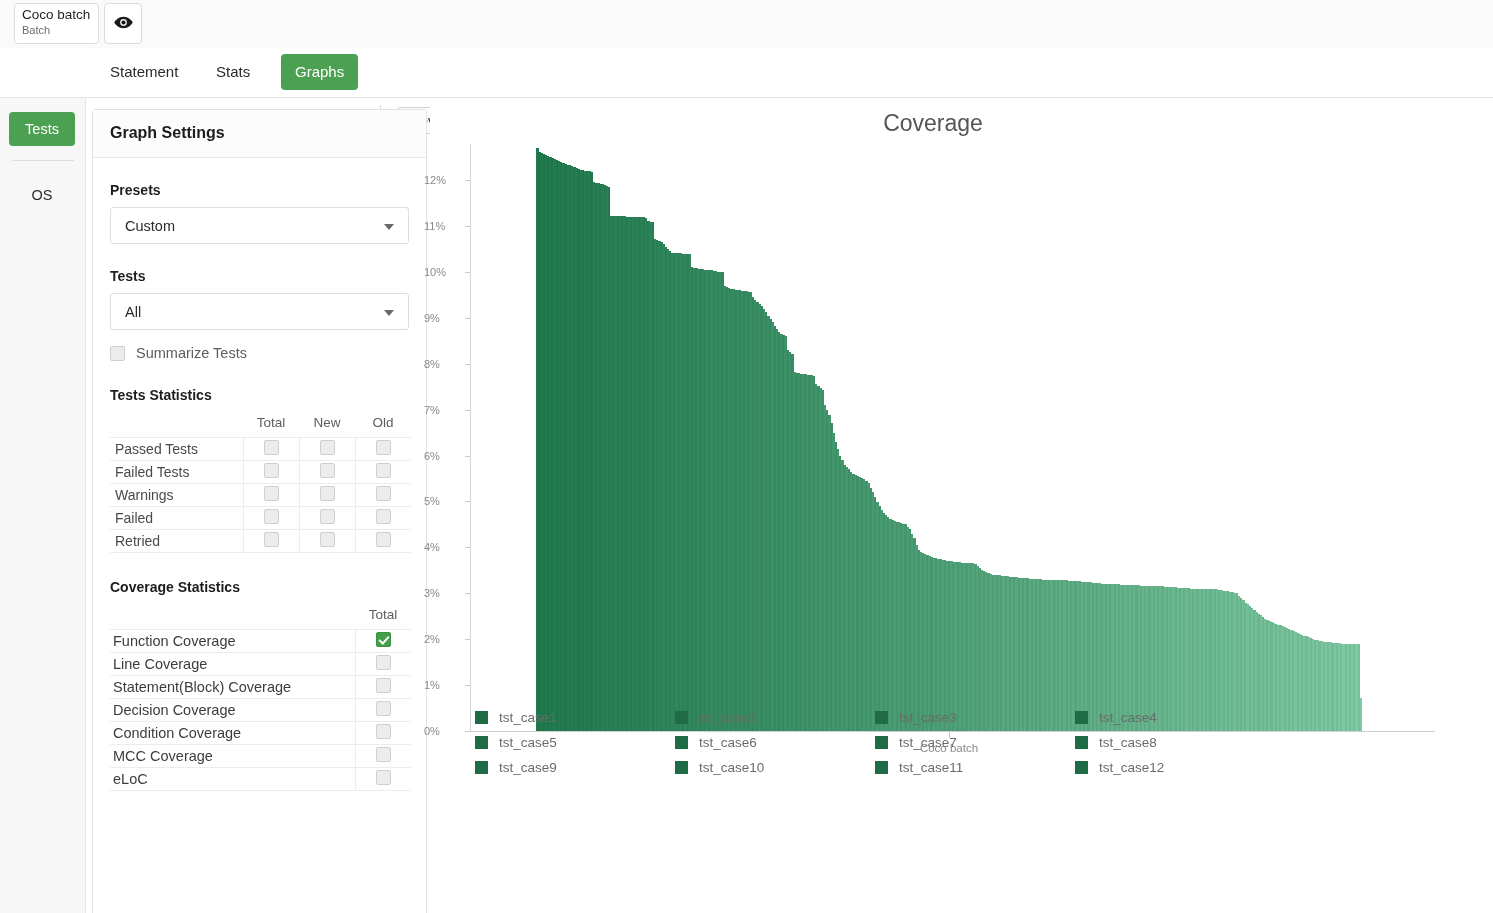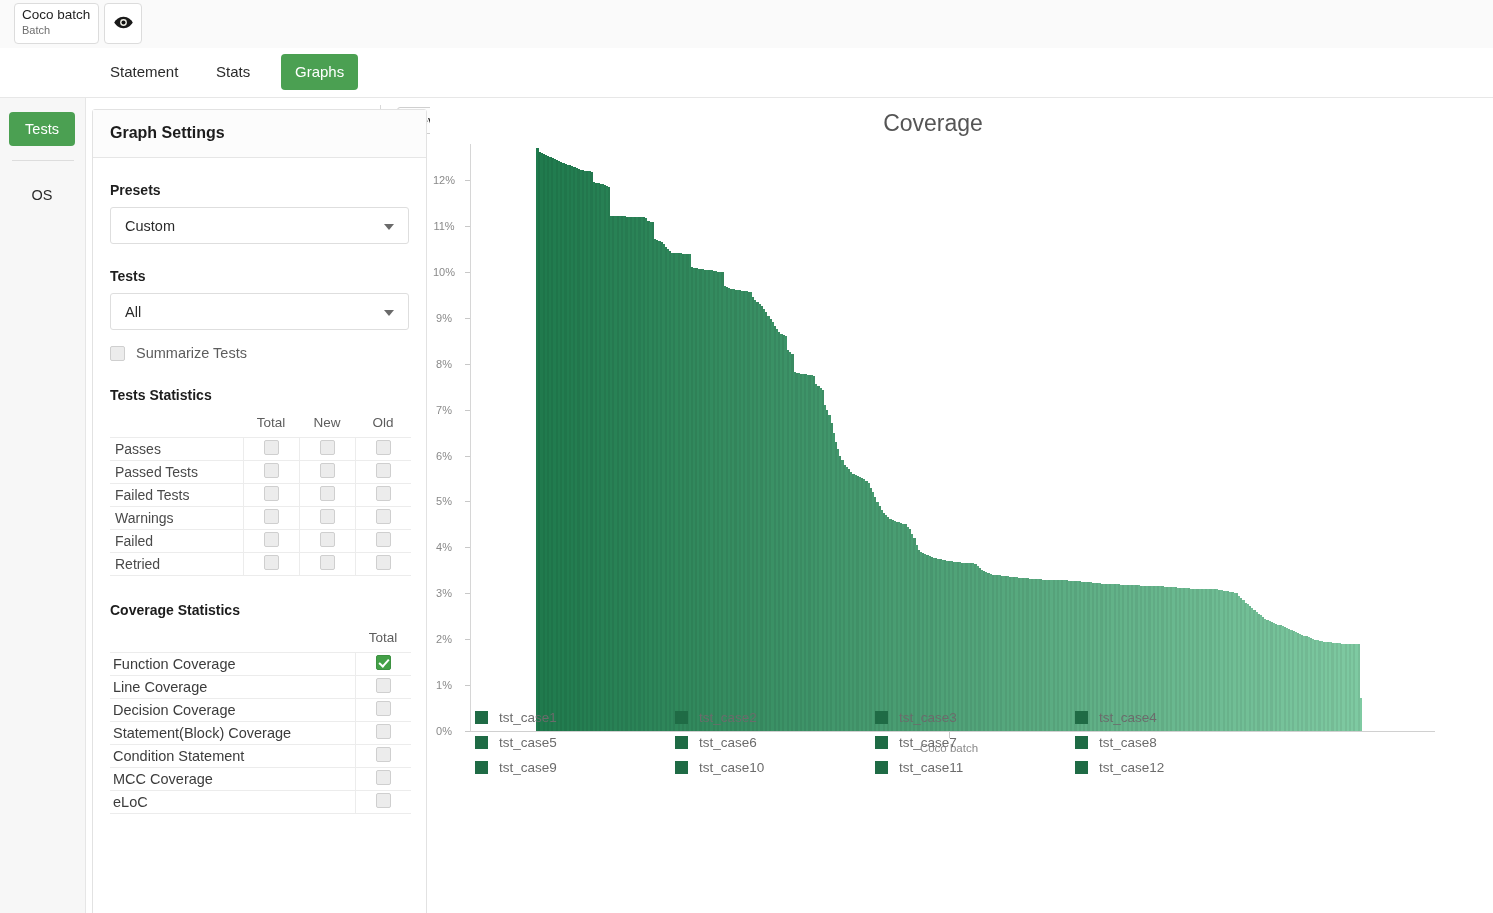--- a/index.html
+++ b/index.html
@@ -113,21 +113,21 @@
   table.cov td.nm { border-left:none; padding-left:3px; color:#3c3c3c; font-size:14.5px; }
   table.cov td.ck { text-align:center; width:56px; border-right:none; }
 
   
   .chartarea { position:absolute; left:430px; top:98px; width:1063px; height:815px; background:#fff; }
   .chart-title {
     position:absolute; left:0; top:12px; width:1006px; text-align:center;
     font-size:23px; color:#555; font-family:"Liberation Sans", sans-serif;
   }
   .plot { position:absolute; left:0px; top:40px; width:1063px; height:600px; }
-  .ytick { position:absolute; right:1005px; font-size:11px; color:#8a8a8a; text-align:center; width:40px; transform:translateY(-6px); }
+  .ytick { position:absolute; right:1005px; font-size:11px; color:#8a8a8a; text-align:left; width:40px; transform:translateY(-6px); }
   .ytickmark { position:absolute; width:5px; height:1px; background:#c8c8c8; }
   .yaxisline { position:absolute; left:40px; top:0; width:1px; background:#d6d6d6; }
   .xaxisline { position:absolute; height:1px; background:#d0d0d0; }
   .xtickmark { position:absolute; width:1px; height:6px; background:#c8c8c8; }
   .xlabel { position:absolute; font-size:11.5px; color:#8a8a8a; text-align:center; }
   .bars { position:absolute; overflow:hidden; }
   .bar { position:absolute; bottom:0; }
 
   .legend { position:absolute; left:45px; top:612px; width:1000px; }
   .lgitem { position:absolute; display:flex; align-items:center; }
@@ -205,26 +205,20 @@
       <div class="sec-title">Tests Statistics</div>
       <table class="stat" id="tests-stat-table">
           <tbody>
             <tr>
               <th></th>
               <th>Total</th>
               <th>New</th>
               <th>Old</th>
             </tr>
             <tr>
-              <td class="nm">Passes</td>
-              <td class="ck"><span class="cbox"></span></td>
-              <td class="ck"><span class="cbox"></span></td>
-              <td class="ck"><span class="cbox"></span></td>
-            </tr>
-            <tr>
               <td class="nm">Passed Tests</td>
               <td class="ck"><span class="cbox"></span></td>
               <td class="ck"><span class="cbox"></span></td>
               <td class="ck"><span class="cbox"></span></td>
             </tr>
             <tr>
               <td class="nm">Failed Tests</td>
               <td class="ck"><span class="cbox"></span></td>
               <td class="ck"><span class="cbox"></span></td>
               <td class="ck"><span class="cbox"></span></td>
@@ -259,29 +253,29 @@
             </tr>
             <tr>
               <td class="nm">Function Coverage</td>
               <td class="ck"><span class="cbox checked"></span></td>
             </tr>
             <tr>
               <td class="nm">Line Coverage</td>
               <td class="ck"><span class="cbox"></span></td>
             </tr>
             <tr>
+              <td class="nm">Statement(Block) Coverage</td>
+              <td class="ck"><span class="cbox"></span></td>
+            </tr>
+            <tr>
               <td class="nm">Decision Coverage</td>
               <td class="ck"><span class="cbox"></span></td>
             </tr>
             <tr>
-              <td class="nm">Statement(Block) Coverage</td>
-              <td class="ck"><span class="cbox"></span></td>
-            </tr>
-            <tr>
-              <td class="nm">Condition Statement</td>
+              <td class="nm">Condition Coverage</td>
               <td class="ck"><span class="cbox"></span></td>
             </tr>
             <tr>
               <td class="nm">MCC Coverage</td>
               <td class="ck"><span class="cbox"></span></td>
             </tr>
             <tr>
               <td class="nm">eLoC</td>
               <td class="ck"><span class="cbox"></span></td>
             </tr>

